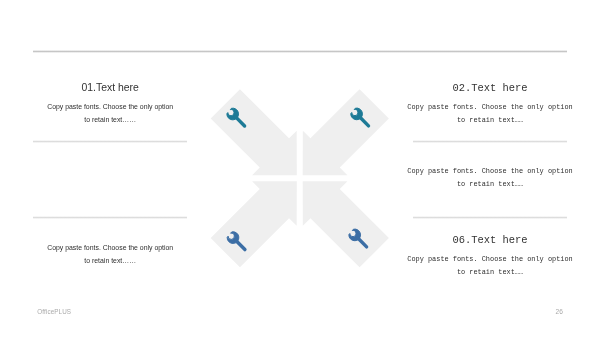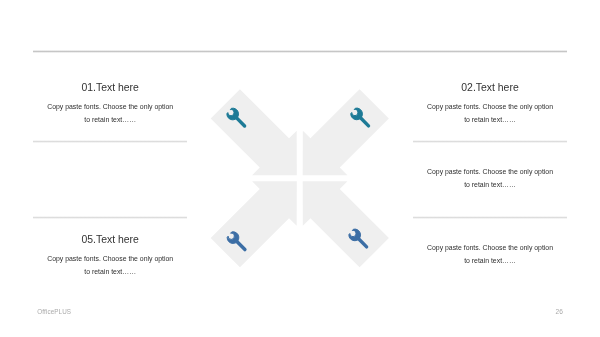--- a/index.html
+++ b/index.html
@@ -12,21 +12,21 @@
   .top-rule{position:absolute;left:33px;top:49.5px;width:534px;height:3px;
             background:linear-gradient(to bottom,#fff 0%,#ebebeb 17%,#c6c6c6 42%,
                                        #c6c6c6 58%,#ededed 83%,#fff 100%);}
 
   
   .block{position:absolute;width:170px;text-align:center;}
   .block .title{font-size:10.45px;color:#333333;letter-spacing:0;white-space:nowrap;}
   .block .body{font-size:6.9px;color:#2e2e2e;line-height:13.2px;margin-top:7px;}
 
   .block.c-left {left:25.2px;}
-  .block.c-right{left:405px;}
+  .block.c-right{left:405px;font-family:Liberation Mono, monospace;}
   .block.r-1{top:81.6px;}
   .block.r-2{top:157.6px;}
   .block.r-3{top:233.6px;}
 
   .divider{position:absolute;width:154px;height:3px;
            background:linear-gradient(to bottom,#fff 0%,#f4f4f4 20%,#dcdcdc 45%,
                                       #dedede 62%,#f5f5f5 85%,#fff 100%);}
   .divider.c-left {left:33px;}
   .divider.c-right{left:413px;}
   .divider.d-1{top:139.5px;}
@@ -54,21 +54,20 @@
     <div class="body">
       <div>Copy paste fonts. Choose the only option</div>
       <div>to retain text……</div>
     </div>
   </div>
   <div class="divider c-left d-1"></div>
 
   <div class="divider c-left d-2"></div>
 
   <div class="block c-left r-3">
-    <div class="title">05.Text here</div>
     <div class="body">
       <div>Copy paste fonts. Choose the only option</div>
       <div>to retain text……</div>
     </div>
   </div>
 
   <div class="block c-right r-1">
     <div class="title">02.Text here</div>
     <div class="body">
       <div>Copy paste fonts. Choose the only option</div>
@@ -79,20 +78,21 @@
 
   <div class="block c-right r-2">
     <div class="body">
       <div>Copy paste fonts. Choose the only option</div>
       <div>to retain text……</div>
     </div>
   </div>
   <div class="divider c-right d-2"></div>
 
   <div class="block c-right r-3">
+    <div class="title">06.Text here</div>
     <div class="body">
       <div>Copy paste fonts. Choose the only option</div>
       <div>to retain text……</div>
     </div>
   </div>
 
   <svg class="graphic" viewBox="0 0 200 200">
     <defs>
       <g id="wrench">
         <path d="M-5.85,-0.2 A5.85,5.85 0 1 0 -1.22,-5.72 L-2.4,-4.36 A3.1,3.1 0 1 1 -4.86,-1.43 Z"></path>

